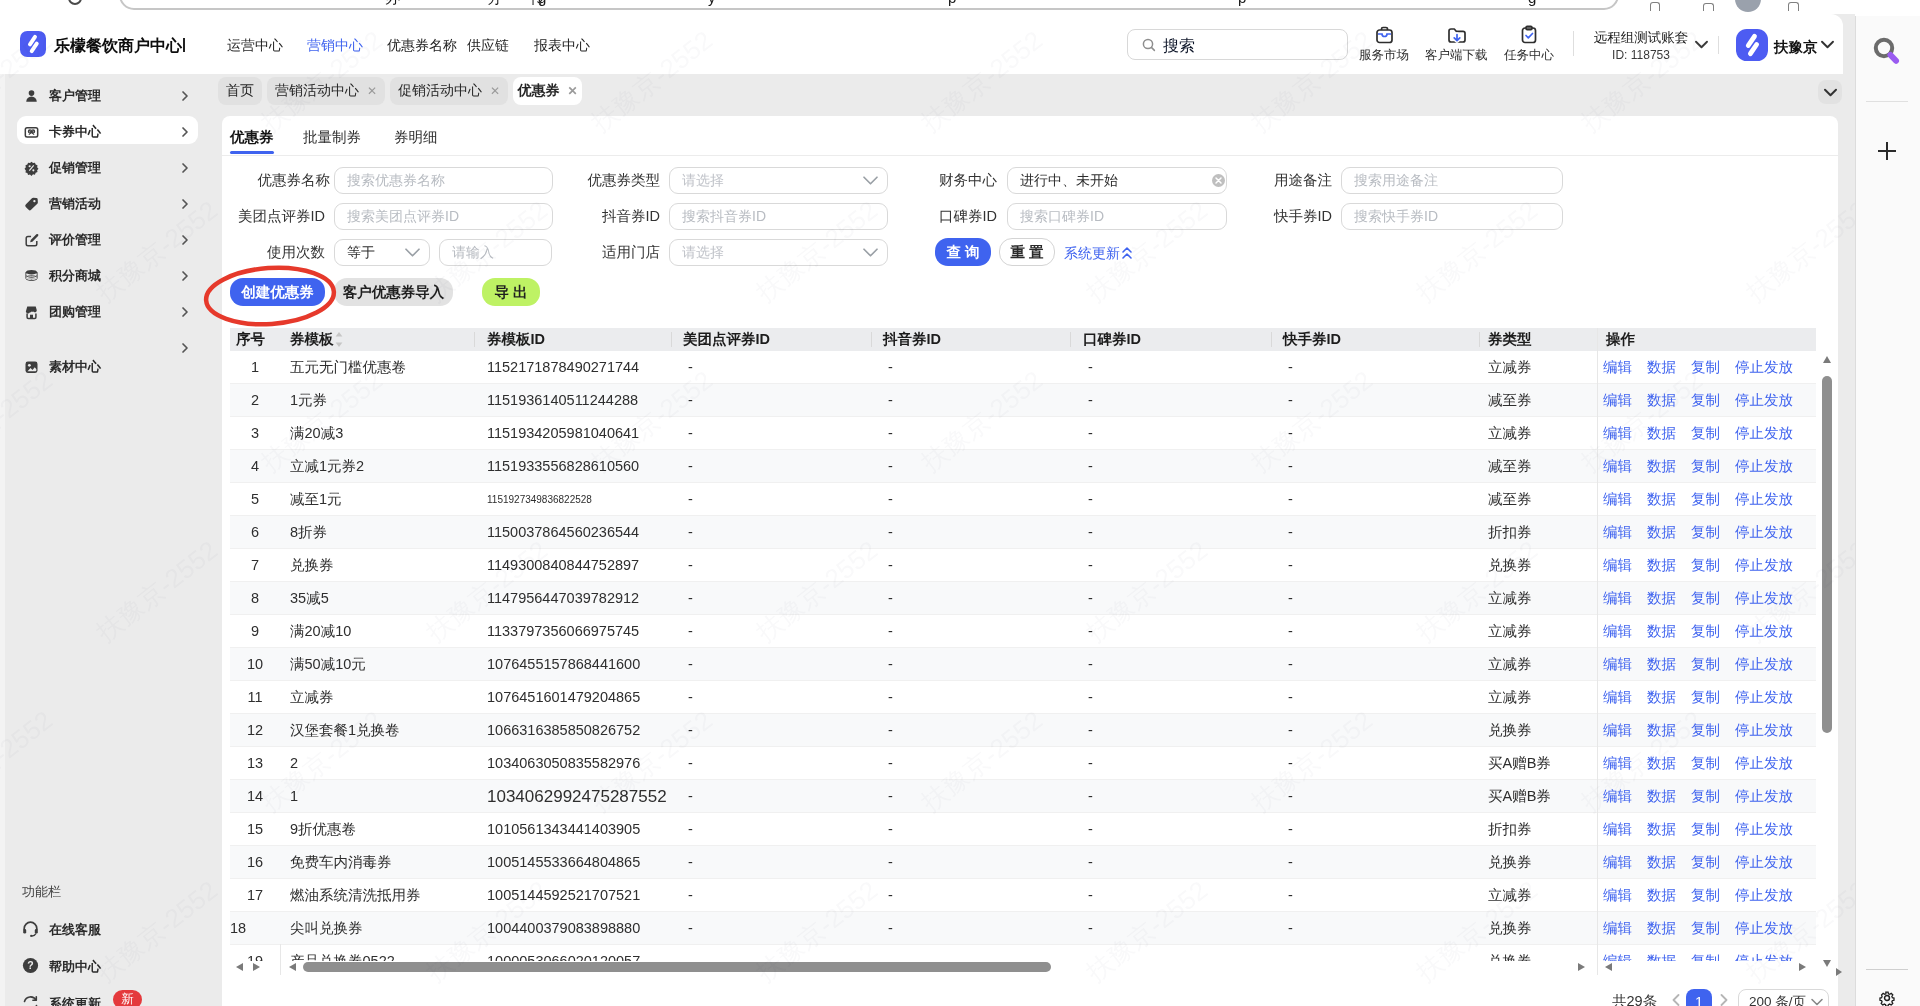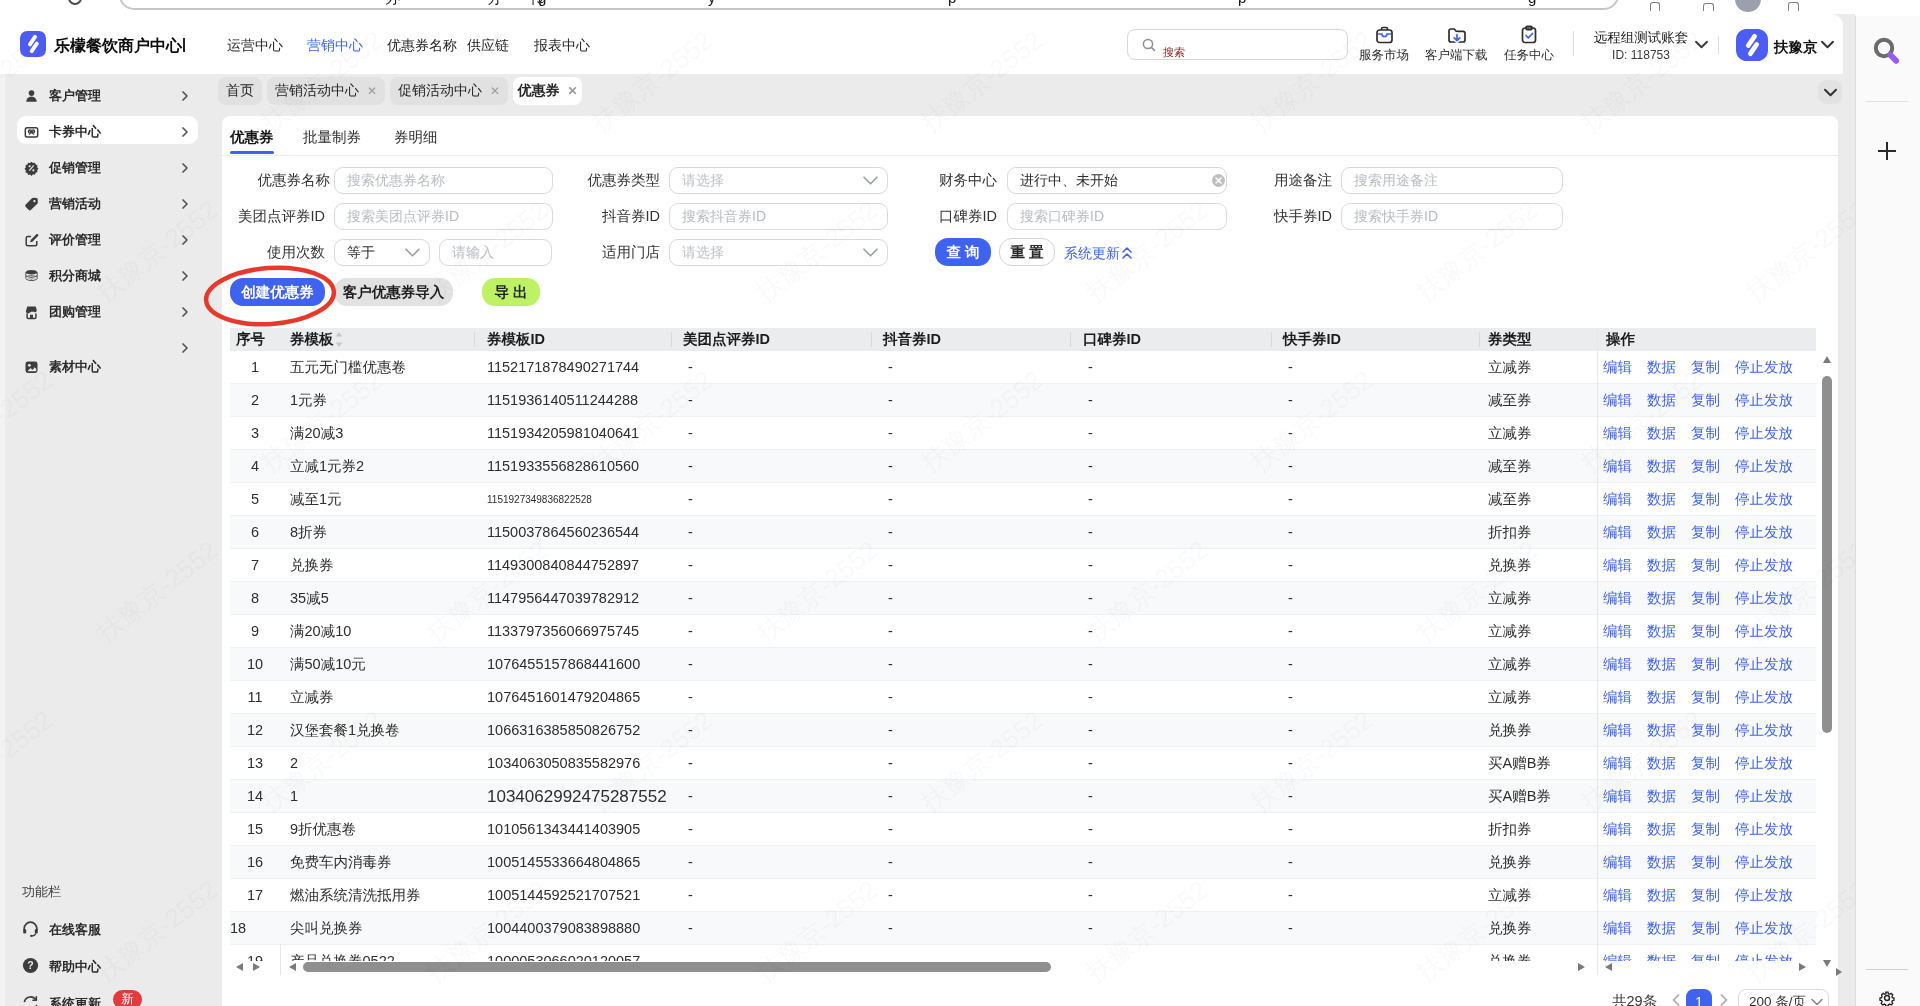--- a/index.html
+++ b/index.html
@@ -54,21 +54,21 @@
 <div class="hnav" style="left:227px;color:#1f1f1f">运营中心</div>
 <div class="hnav" style="left:307px;color:#3f63ef">营销中心</div>
 <div class="hnav" style="left:387px;color:#1f1f1f">优惠券名称</div>
 <div class="hnav" style="left:467px;color:#1f1f1f">供应链</div>
 <div class="hnav" style="left:534px;color:#1f1f1f">报表中心</div>
 <div class="abs" style="left:1127px;top:29px;width:221px;height:31px;border:1px solid #d8d8d8;border-radius:8px;background:#fff"></div>
 <svg class="abs" style="left:1141px;top:37px" width="16" height="16" viewBox="0 0 16 16">
       <circle cx="7" cy="7" r="4.6" fill="none" stroke="#8e8e8e" stroke-width="1.5"></circle>
       <line x1="10.4" y1="10.4" x2="13.4" y2="13.4" stroke="#8e8e8e" stroke-width="1.5" stroke-linecap="round"></line>
     </svg>
-<div class="abs" style="left:1163px;top:45px;font-size:11px;color:#7f1d1d">搜索</div>
+<div class="abs" style="left:1163px;top:36px;font-size:16px;color:#0f172a">搜索</div>
 <svg class="abs" style="left:1375px;top:26px" width="19" height="18" viewBox="0 0 19 18">
 <rect x="2" y="4" width="15" height="12.5" rx="2.5" fill="none" stroke="#2e2e2e" stroke-width="1.7"></rect>
 <path d="M6.5 4 V3 a1.5 1.5 0 0 1 1.5 -1.5 h3 a1.5 1.5 0 0 1 1.5 1.5 V4" fill="none" stroke="#2e2e2e" stroke-width="1.7"></path>
 <path d="M3 8 h4 a2.5 2.5 0 0 0 5 0 h4" fill="none" stroke="#3f63ef" stroke-width="1.7"></path>
     </svg>
 <div class="hlabel" style="left:1359px;top:47px">服务市场</div>
 <svg class="abs" style="left:1447px;top:26px" width="20" height="18" viewBox="0 0 20 18">
 <path d="M2 5 a2 2 0 0 1 2-2 h3.3 l1.9 2.3 H16 a2 2 0 0 1 2 2 V14 a2 2 0 0 1 -2 2 H4 a2 2 0 0 1 -2-2 z" fill="none" stroke="#2e2e2e" stroke-width="1.7" stroke-linejoin="round"></path>
 <path d="M10 8.5 v6 M7.2 11.8 l2.8 2.9 2.8-2.9" fill="none" stroke="#fff" stroke-width="4.5" stroke-linecap="round" stroke-linejoin="round"></path>
 <path d="M10 8.5 v6 M7.2 11.8 l2.8 2.9 2.8-2.9" fill="none" stroke="#3f63ef" stroke-width="1.7" stroke-linecap="round" stroke-linejoin="round"></path>

